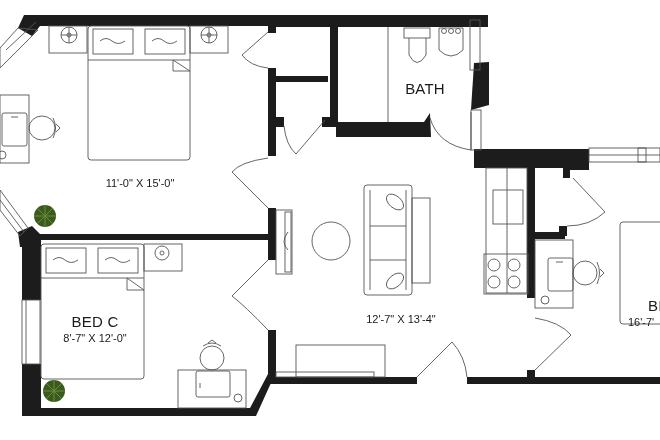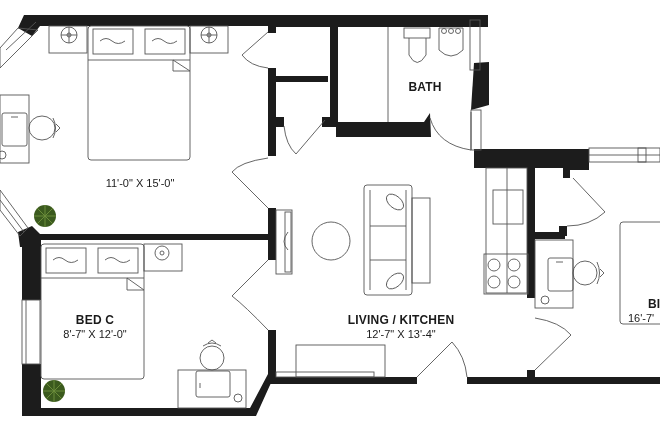--- a/index.html
+++ b/index.html
@@ -2,21 +2,21 @@
 <html><head>
 <meta charset="utf-8">
 <style>
   html, body { margin: 0; padding: 0; background: #ffffff; }
   body { width: 660px; height: 440px; overflow: hidden; position: relative; font-family: "Liberation Sans", sans-serif; }
   svg { position: absolute; left: 0; top: 0; }
   .wall { fill: #1c1c1c; }
   .ln { fill: none; stroke: #555; stroke-width: 0.9; }
   .plant { fill: #3b5a1e; }
   .room-label { position: absolute; text-align: center; color: #1a1a1a; line-height: 1.25; }
-  .room-name { font-weight: bold; font-size: 12px; letter-spacing: 0.2px; display: block; white-space: nowrap; }
+  .room-name { font-weight: normal; font-size: 15px; letter-spacing: 0.2px; display: block; white-space: nowrap; }
   .room-dim { font-size: 11px; display: block; white-space: nowrap; }
 </style>
 </head>
 <body>
 
 <svg width="660" height="440" viewBox="0 0 660 440">
 
   <g>
 
     <polygon class="wall" points="24,15 488,15 488,27 274,27 274,26 40,26 32,36 18,28"></polygon>
@@ -204,20 +204,19 @@
 <div class="room-label" style="left:390px; top:80px; width:70px;">
   <span class="room-name">BATH</span>
 </div>
 
 <div class="room-label" style="left:45px; top:313px; width:100px;">
   <span class="room-name">BED C</span>
   <span class="room-dim">8'-7" X 12'-0"</span>
 </div>
 
 <div class="room-label" style="left:336px; top:313px; width:130px;">
-  <span class="room-name">LIVING / KITCHEN</span>
   <span class="room-dim">12'-7" X 13'-4"</span>
 </div>
 
 <div class="room-label" style="left:628px; top:253px; text-align:left;">
   <span class="room-name" style="padding-left:20px;margin-top:44px;">BI</span>
   <span class="room-dim">16'-7'</span>
 </div>
 
 </body></html>

